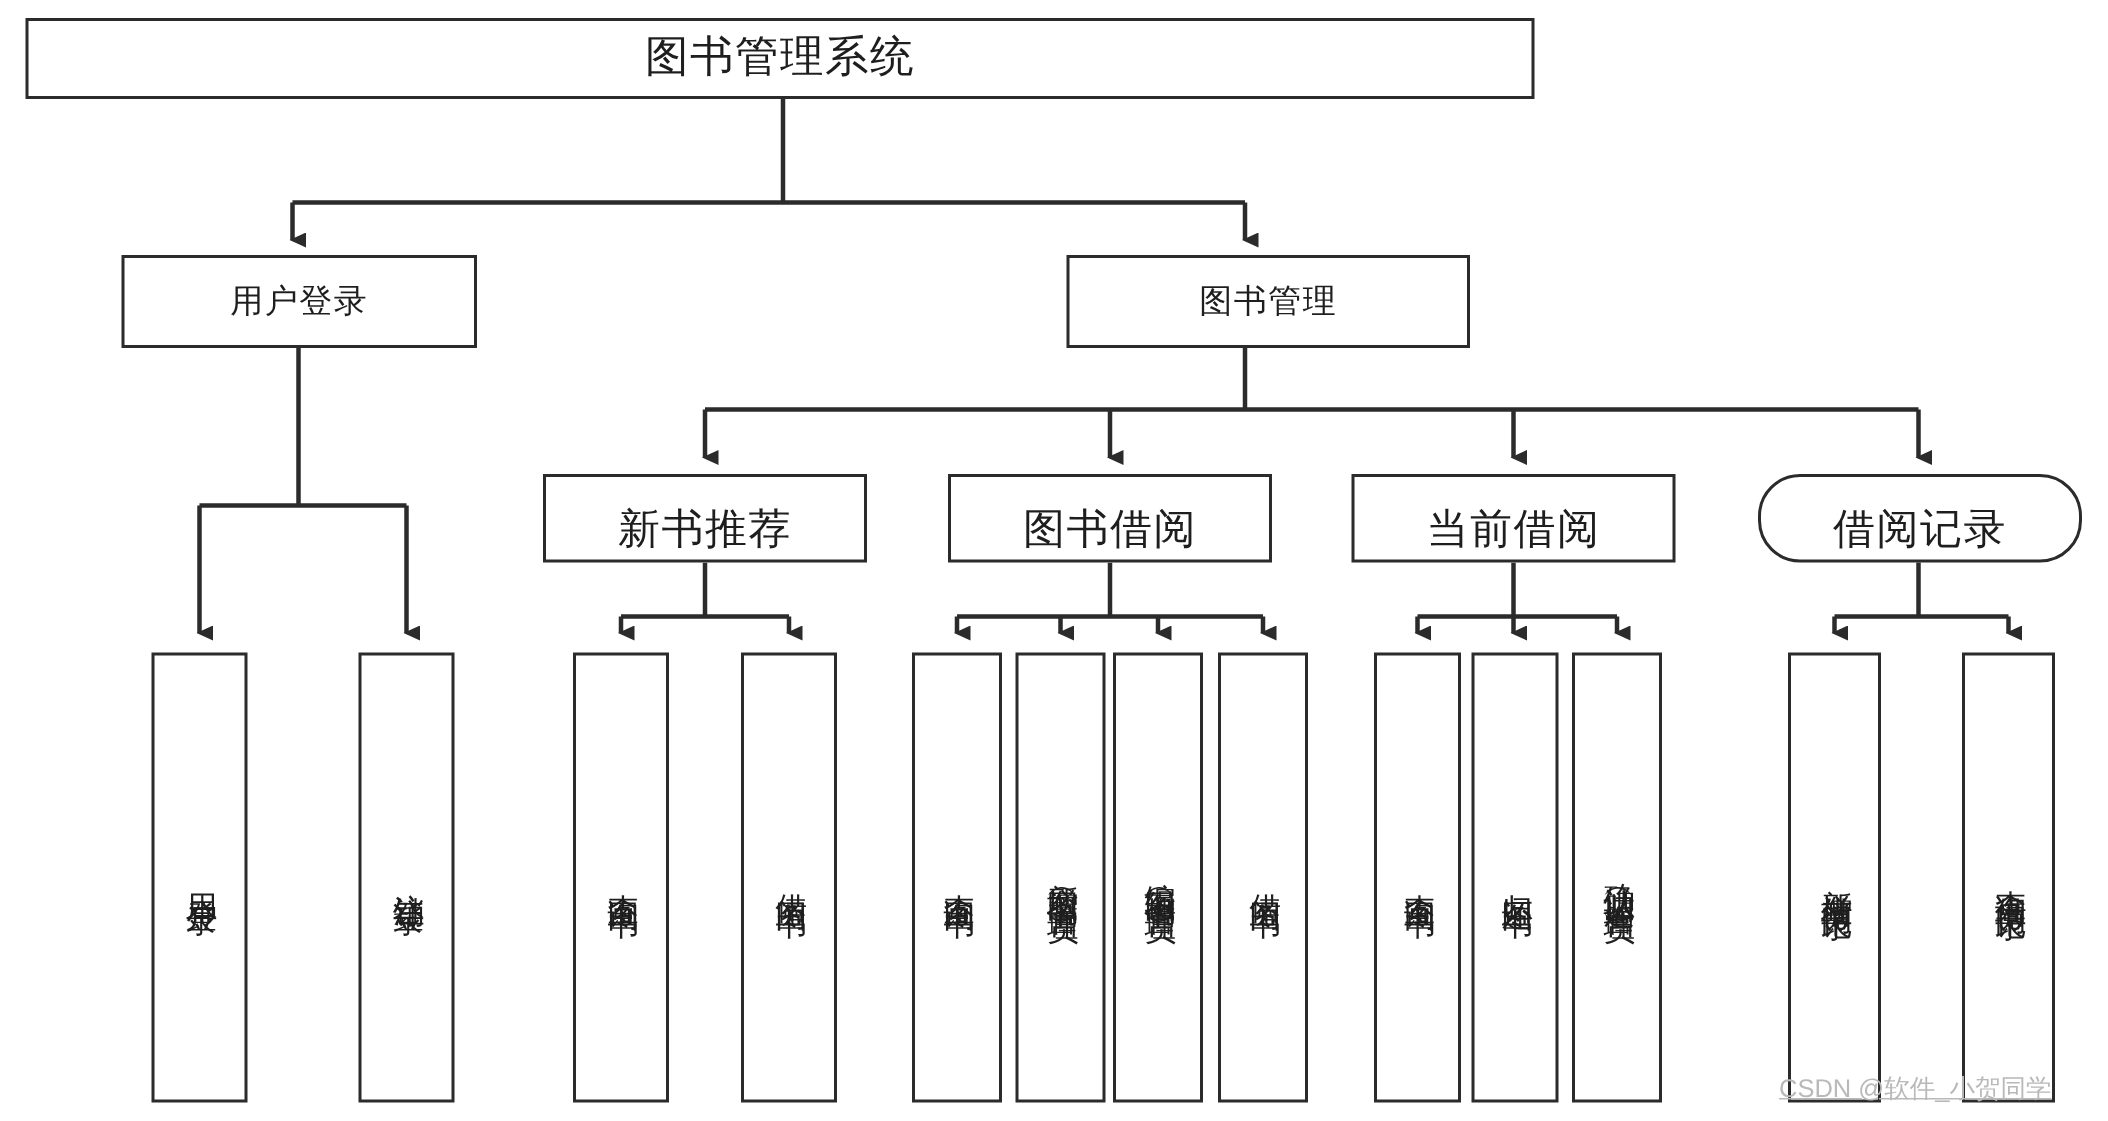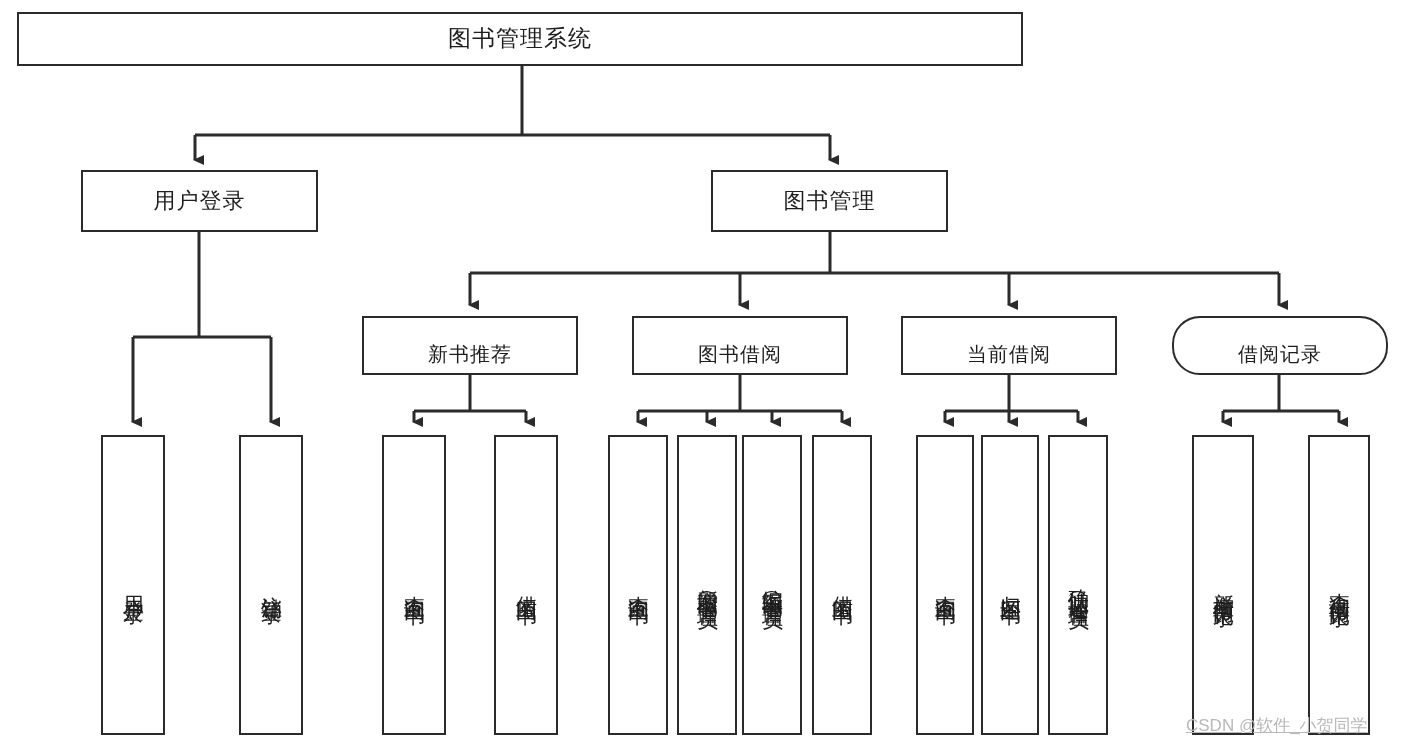--- a/index.html
+++ b/index.html
@@ -36,23 +36,23 @@
     justify-content: center;
     z-index: 2;
   }
   .node-label {
     font-size: 22px;
     line-height: 1.1;
     letter-spacing: 1px;
     color: #1e1e1e;
     white-space: nowrap;
   }
-  .node.root .node-label { font-size: 23px; }
+  .node.root .node-label { font-size: 29px; }
   .node.lvl2 .node-label { font-size: 22px; }
-  .node.lvl3 .node-label { font-size: 20px; margin-top: 16px; }
+  .node.lvl3 .node-label { font-size: 28px; margin-top: 16px; }
   .leaf {
     position: absolute;
     box-sizing: border-box;
     background: #ffffff;
     border: 2px solid #2b2b2b;
     display: flex;
     align-items: center;
     justify-content: center;
     z-index: 2;
   }
@@ -132,21 +132,21 @@
     </g>
   </svg>
 
   <div class="node root" style="left:17px; top:12px; width:1006px; height:54px;">
     <span class="node-label">图书管理系统</span>
   </div>
 
   <div class="node lvl2" style="left:81px; top:170px; width:237px; height:62px;">
     <span class="node-label">用户登录</span>
   </div>
-  <div class="node lvl2" style="left:711px; top:170px; width:237px; height:62px;">
+  <div class="node lvl2" style="left:711px; top:170px; width:269px; height:62px;">
     <span class="node-label">图书管理</span>
   </div>
 
   <div class="node lvl3" style="left:362px; top:316px; width:216px; height:59px;">
     <span class="node-label">新书推荐</span>
   </div>
   <div class="node lvl3" style="left:901px; top:316px; width:216px; height:59px;">
     <span class="node-label">当前借阅</span>
   </div>
   <div class="node lvl3" style="left:632px; top:316px; width:216px; height:59px;">

